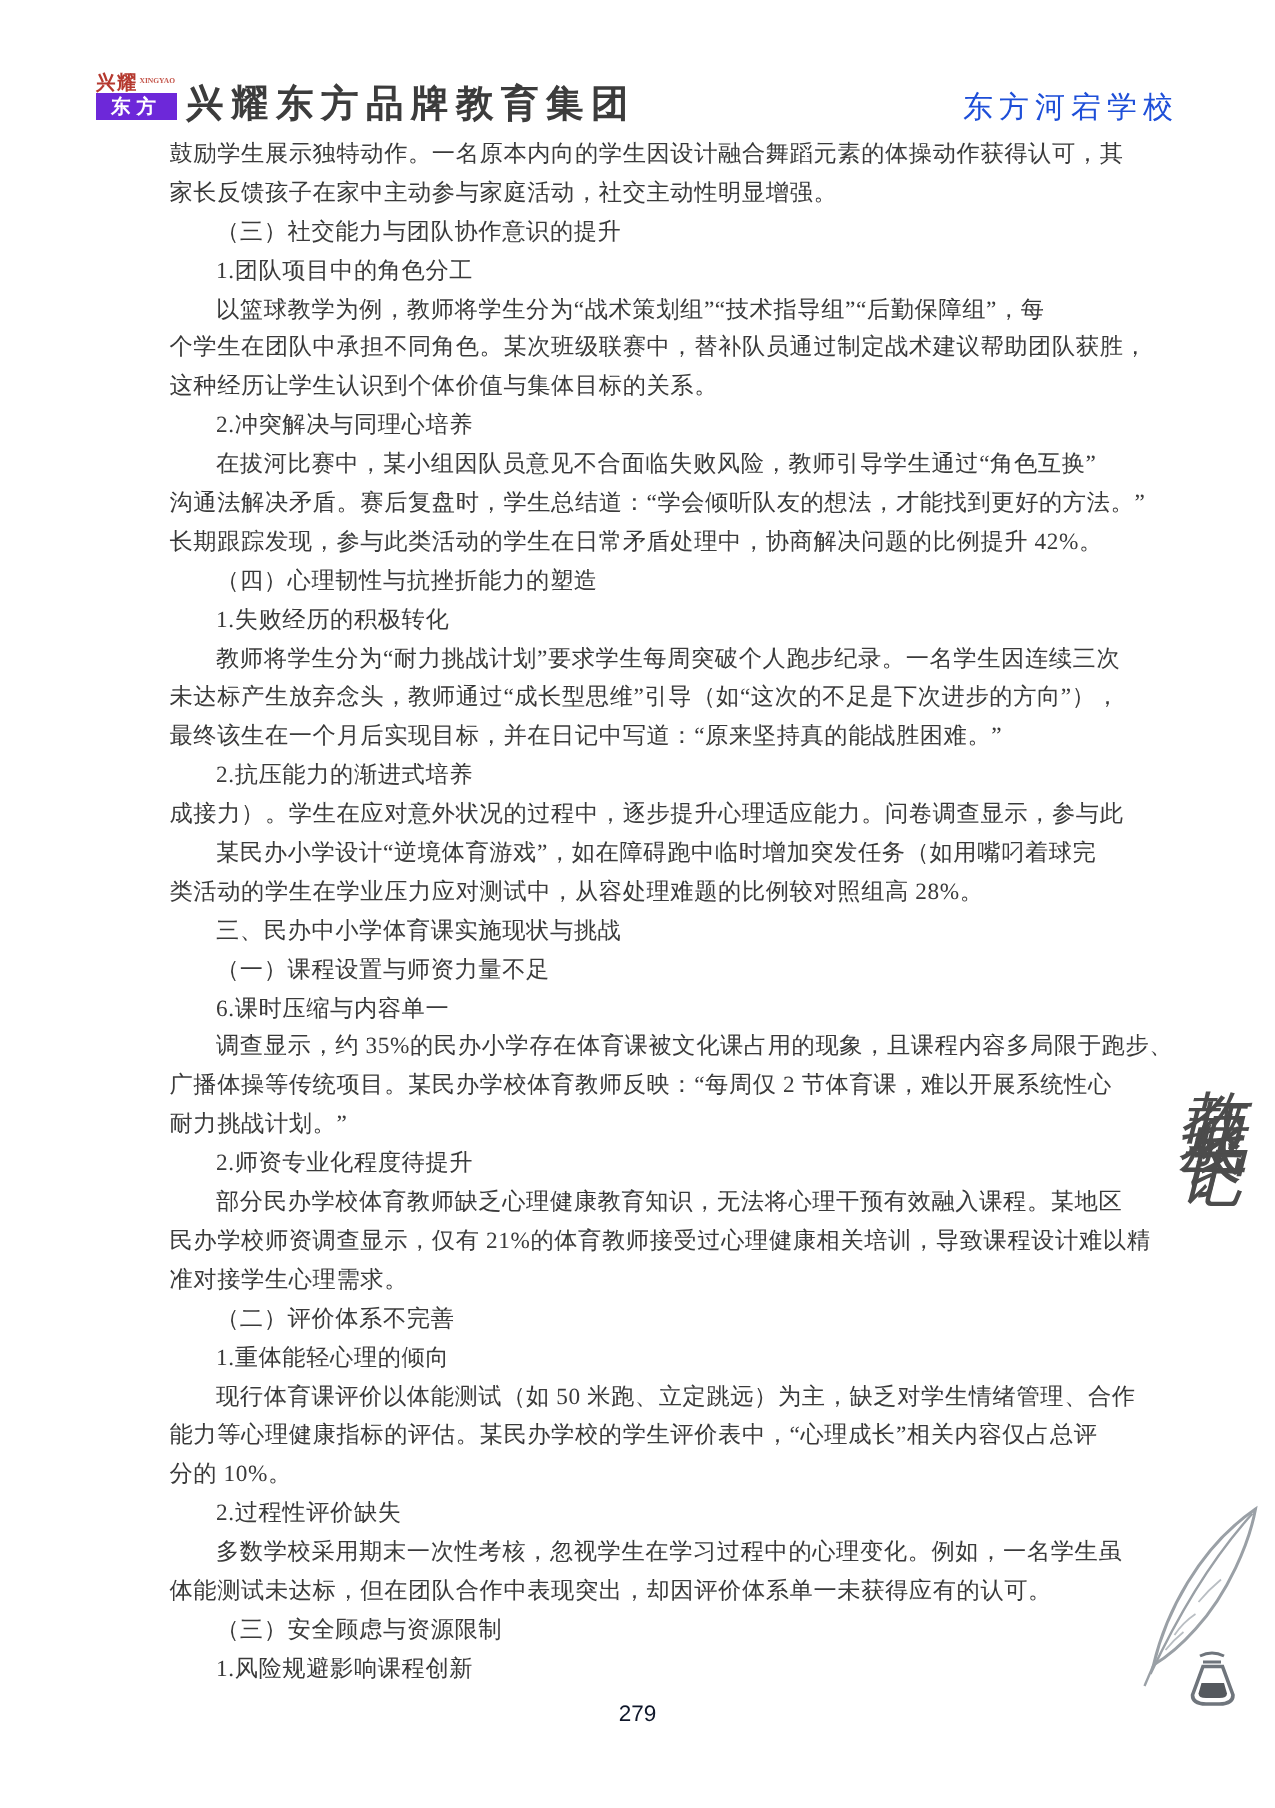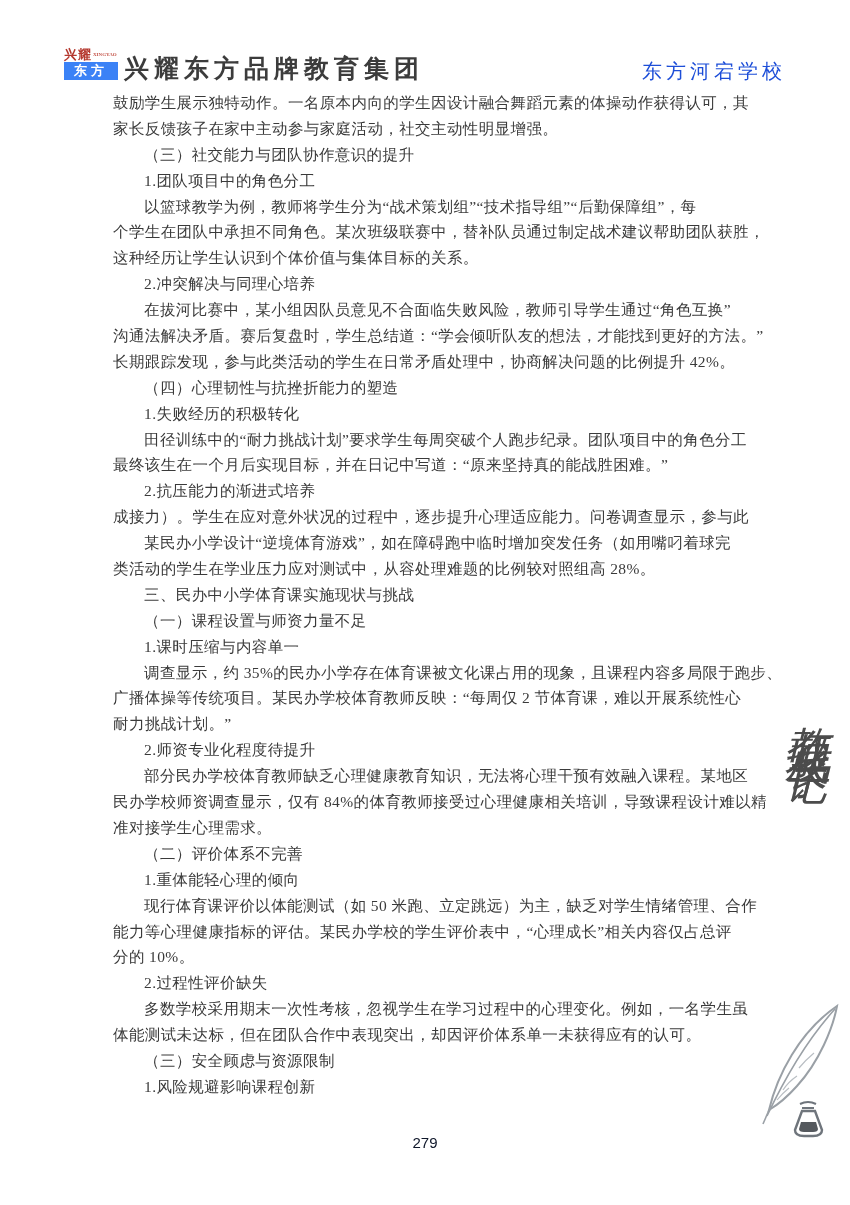--- a/index.html
+++ b/index.html
@@ -22,21 +22,21 @@
     line-height: 1;
   }
   .logo .logo-row1 {
     display: flex; align-items: flex-end; gap: 1px;
     color: #b5392f; font-weight: bold;
     font-size: 13px; letter-spacing: 1px;
   }
   .logo .logo-latin { font-size: 5px; letter-spacing: 0; color: #c4554a; transform: translateY(-4px); }
   .logo .logo-row2 {
     margin-top: 1px;
-    background: #3b82f6; color: #ffffff;
+    background: #6d28d9; color: #ffffff;
     font-size: 13px; font-weight: bold;
     text-align: center; padding: 2px 0 3px 0;
     letter-spacing: 4px;
   }
   .company {
     position: absolute; left: 60px; top: 6px;
     font-size: 25px; font-weight: bold;
     color: #3c3c3c; letter-spacing: 5px;
     font-family: "DejaVu Serif", "Liberation Serif", serif;
   }
@@ -106,35 +106,36 @@
       <div class="line indent">1.团队项目中的角色分工</div>
       <div class="line indent">以篮球教学为例，教师将学生分为“战术策划组”“技术指导组”“后勤保障组”，每</div>
       <div class="line">个学生在团队中承担不同角色。某次班级联赛中，替补队员通过制定战术建议帮助团队获胜，</div>
       <div class="line">这种经历让学生认识到个体价值与集体目标的关系。</div>
       <div class="line indent">2.冲突解决与同理心培养</div>
       <div class="line indent">在拔河比赛中，某小组因队员意见不合面临失败风险，教师引导学生通过“角色互换”</div>
       <div class="line">沟通法解决矛盾。赛后复盘时，学生总结道：“学会倾听队友的想法，才能找到更好的方法。”</div>
       <div class="line">长期跟踪发现，参与此类活动的学生在日常矛盾处理中，协商解决问题的比例提升 42%。</div>
       <div class="line indent">（四）心理韧性与抗挫折能力的塑造</div>
       <div class="line indent">1.失败经历的积极转化</div>
-      <div class="line indent">田径训练中的“耐力挑战计划”要求学生每周突破个人跑步纪录。团队项目中的角色分工</div>
+      <div class="line indent">教师将学生分为“耐力挑战计划”要求学生每周突破个人跑步纪录。一名学生因连续三次</div>
+      <div class="line">未达标产生放弃念头，教师通过“成长型思维”引导（如“这次的不足是下次进步的方向”），</div>
       <div class="line">最终该生在一个月后实现目标，并在日记中写道：“原来坚持真的能战胜困难。”</div>
       <div class="line indent">2.抗压能力的渐进式培养</div>
       <div class="line">成接力）。学生在应对意外状况的过程中，逐步提升心理适应能力。问卷调查显示，参与此</div>
       <div class="line indent">某民办小学设计“逆境体育游戏”，如在障碍跑中临时增加突发任务（如用嘴叼着球完</div>
       <div class="line">类活动的学生在学业压力应对测试中，从容处理难题的比例较对照组高 28%。</div>
       <div class="line indent">三、民办中小学体育课实施现状与挑战</div>
       <div class="line indent">（一）课程设置与师资力量不足</div>
-      <div class="line indent">1.课时压缩与内容单一</div>
+      <div class="line indent">6.课时压缩与内容单一</div>
       <div class="line indent">调查显示，约 35%的民办小学存在体育课被文化课占用的现象，且课程内容多局限于跑步、</div>
       <div class="line">广播体操等传统项目。某民办学校体育教师反映：“每周仅 2 节体育课，难以开展系统性心</div>
       <div class="line">耐力挑战计划。”</div>
       <div class="line indent">2.师资专业化程度待提升</div>
       <div class="line indent">部分民办学校体育教师缺乏心理健康教育知识，无法将心理干预有效融入课程。某地区</div>
-      <div class="line">民办学校师资调查显示，仅有 84%的体育教师接受过心理健康相关培训，导致课程设计难以精</div>
+      <div class="line">民办学校师资调查显示，仅有 21%的体育教师接受过心理健康相关培训，导致课程设计难以精</div>
       <div class="line">准对接学生心理需求。</div>
       <div class="line indent">（二）评价体系不完善</div>
       <div class="line indent">1.重体能轻心理的倾向</div>
       <div class="line indent">现行体育课评价以体能测试（如 50 米跑、立定跳远）为主，缺乏对学生情绪管理、合作</div>
       <div class="line">能力等心理健康指标的评估。某民办学校的学生评价表中，“心理成长”相关内容仅占总评</div>
       <div class="line">分的 10%。</div>
       <div class="line indent">2.过程性评价缺失</div>
       <div class="line indent">多数学校采用期末一次性考核，忽视学生在学习过程中的心理变化。例如，一名学生虽</div>
       <div class="line">体能测试未达标，但在团队合作中表现突出，却因评价体系单一未获得应有的认可。</div>
       <div class="line indent">（三）安全顾虑与资源限制</div>

